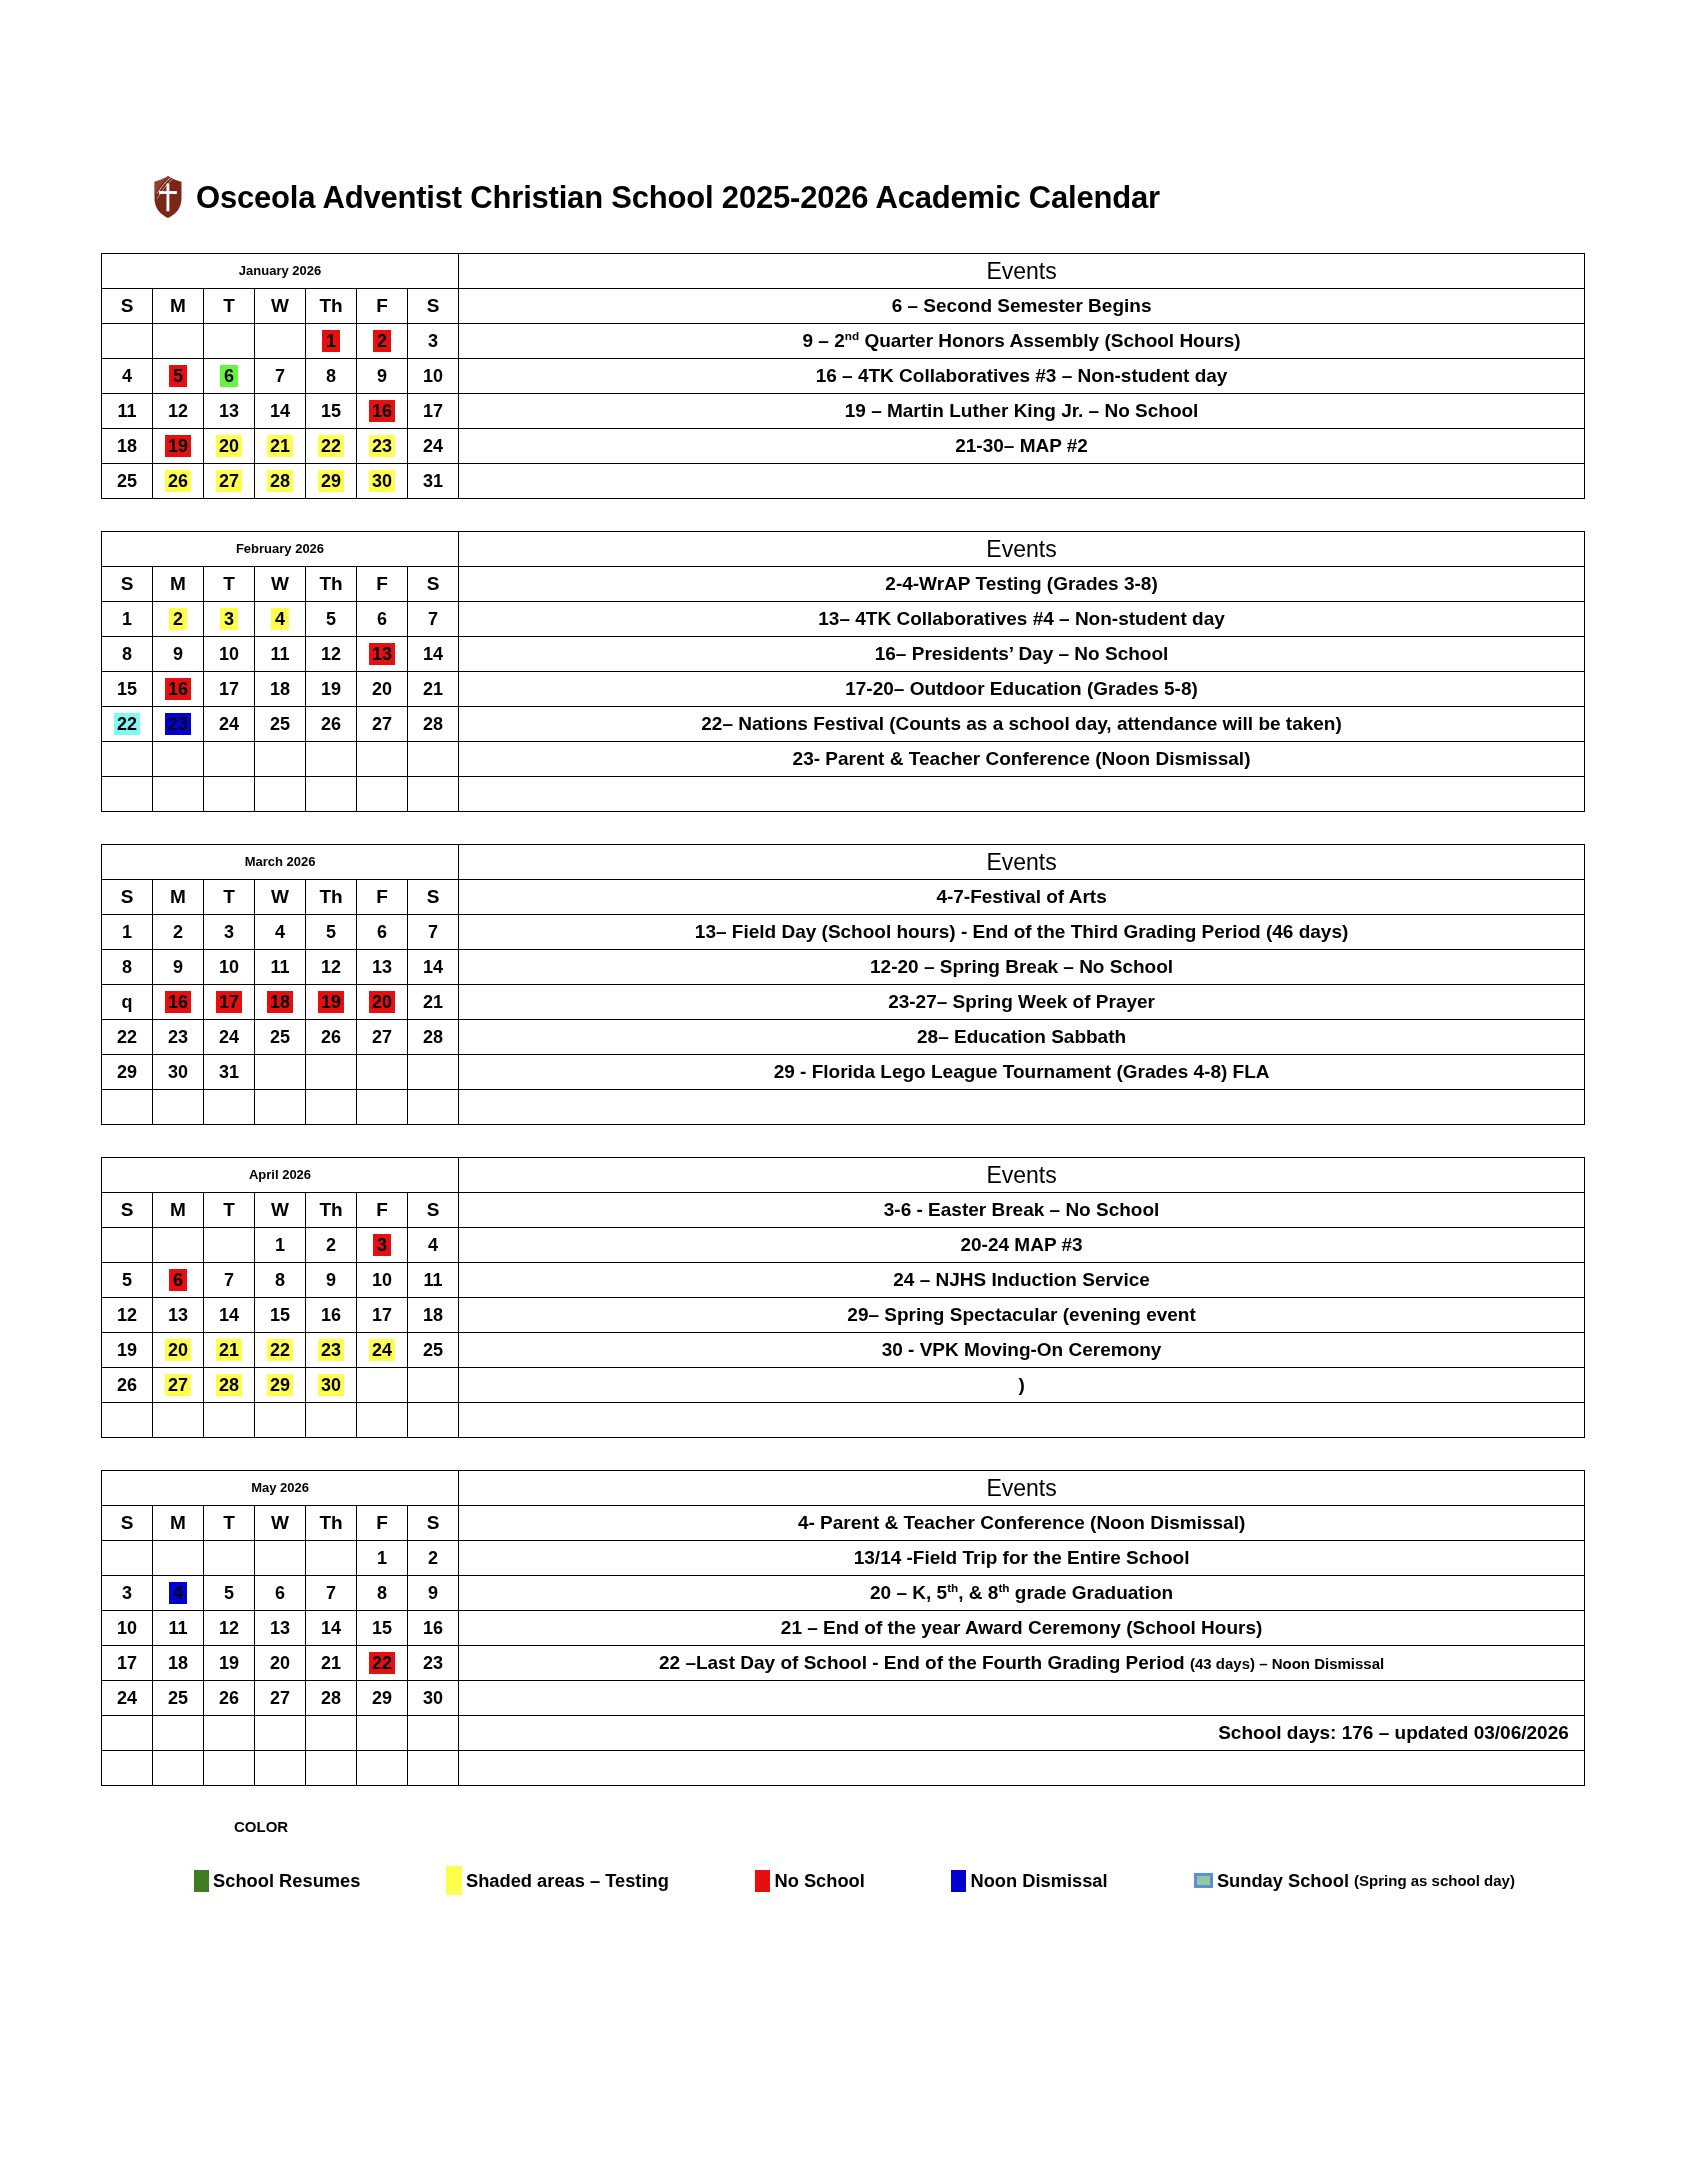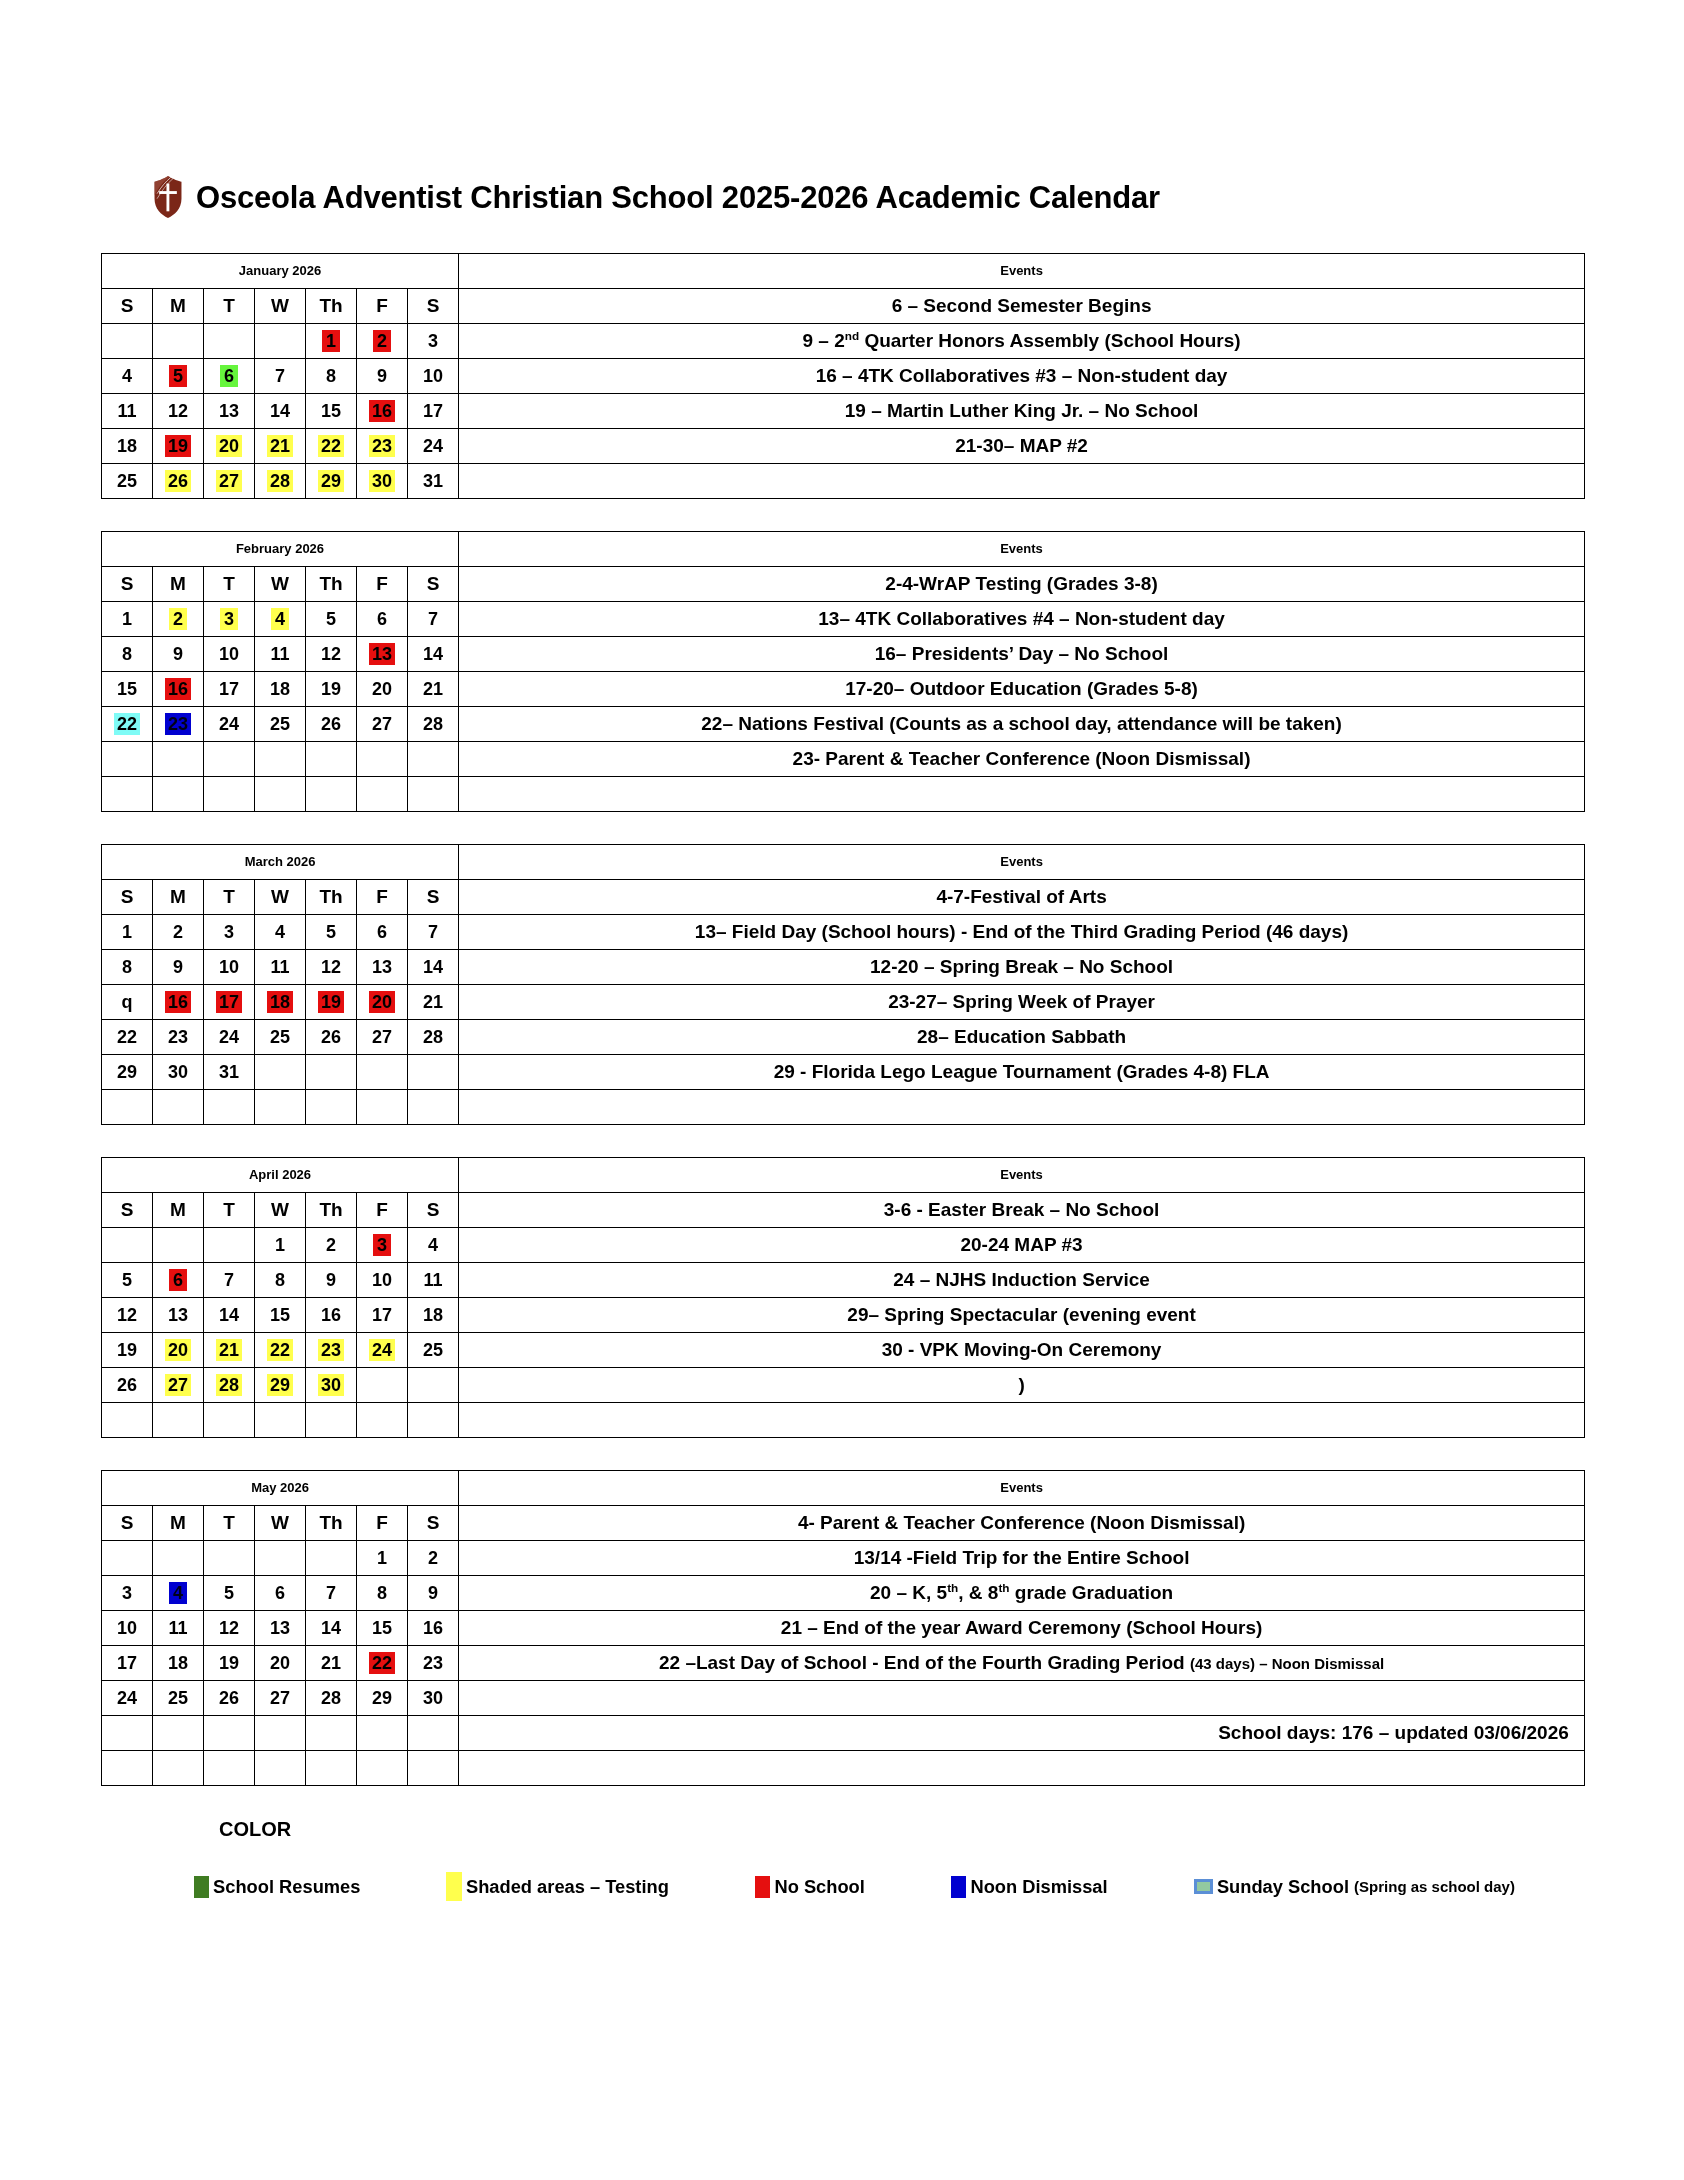--- a/index.html
+++ b/index.html
@@ -72,22 +72,22 @@
 
   .month-name {
     font-size: 13px;
     font-weight: bold;
   }
   .dow {
     font-size: 19px;
     font-weight: bold;
   }
   .events-head {
-    font-size: 13px;
-    font-weight: bold;
+    font-size: 23px;
+    font-weight: normal;
   }
   .event-cell {
     font-size: 19px;
     font-weight: bold;
     padding: 0 8.5px;
     white-space: nowrap;
   }
   .event-cell.small-tail .tail {
     font-size: 15px;
   }
@@ -110,24 +110,24 @@
   .hl-green  { background: #66f53d; color: #000000; }
   .hl-blue   { background: #0000d0; color: #000018; }
   .hl-cyan   { background: #7ffbf6; color: #000000; }
 
   
   .legend-wrap {
     margin-top: 5.1px;
     margin-left: 101px;
   }
   .legend-label {
-    font-size: 20px;
+    font-size: 15px;
     font-weight: bold;
     margin-bottom: 31px;
-    margin-left: 17px;
+    margin-left: 32px;
   }
   .legend-items {
     display: flex;
     align-items: center;
     font-size: 18.3px;
     font-weight: bold;
     margin-left: -8.5px;
     gap: 43px;
   }
   .legend-item {

